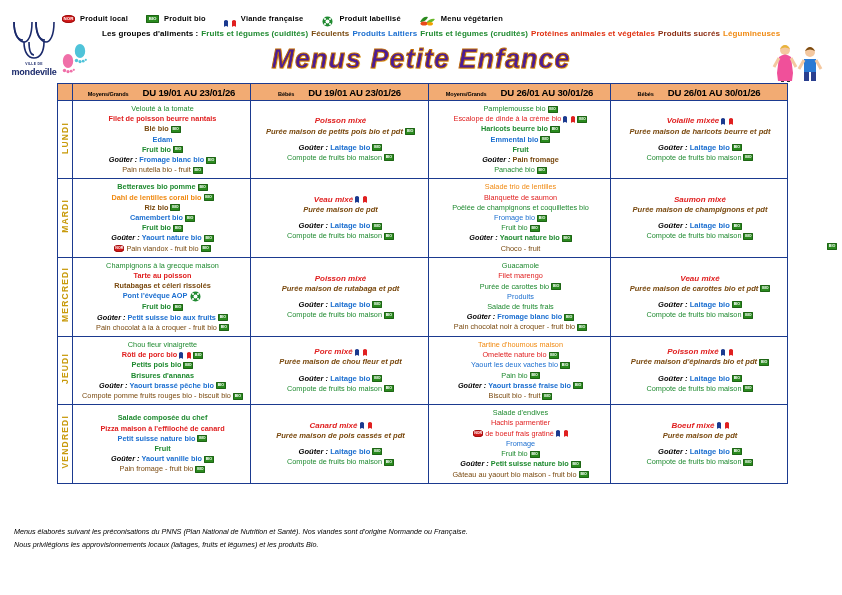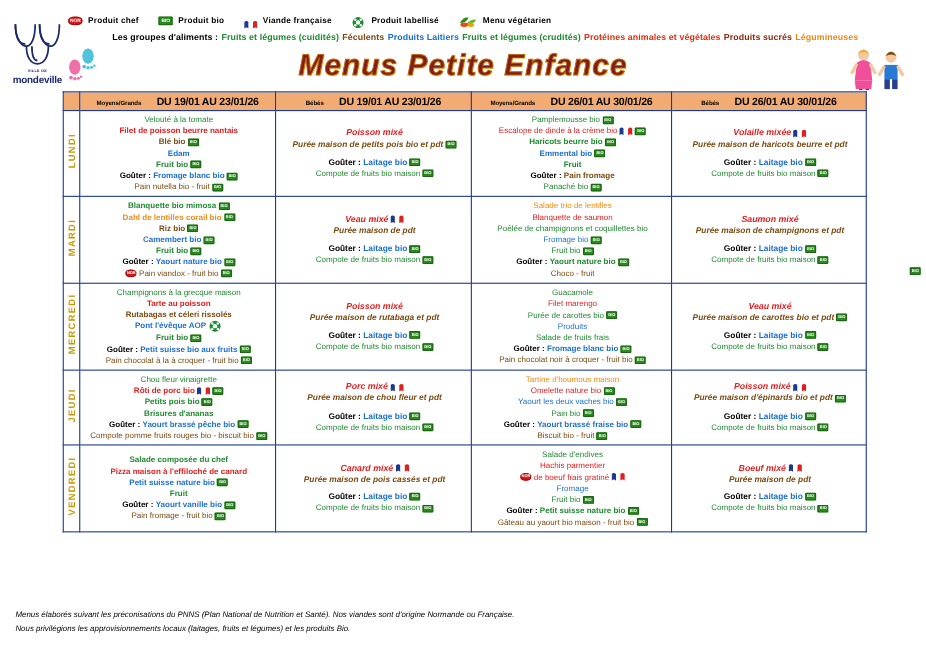--- a/index.html
+++ b/index.html
@@ -37,21 +37,21 @@
   .groups span{margin-right:3px;}
   .g-black{color:#000;}
 
   .feet{position:absolute;left:58px;top:42px;width:38px;height:34px;}
   .kids{position:absolute;left:765px;top:40px;width:66px;height:42px;}
 
   .title{
     position:absolute;left:0;right:0;top:44px;text-align:center;
     font-family:"Liberation Sans", sans-serif;
     font-size:27px;font-weight:bold;font-style:italic;letter-spacing:1px;
-    color:#7f1d1d;
+    color:#4c1d95;
     -webkit-text-stroke:0.9px #c06a00;
     text-shadow:1px 1px 0 #ffe7a0;
   }
 
   
   .tbl{position:absolute;left:57px;top:83px;width:730px;border-collapse:collapse;table-layout:fixed;}
   .tbl td,.tbl th{border:1.3px solid #1b3a8f;padding:0;vertical-align:middle;}
   .col-day{width:15px;}
   .col-a{width:178px;}
   .col-b{width:178px;}
@@ -75,28 +75,28 @@
   .mixline{font-size:7.6px;}
   .gap{height:6px;}
 
   
   .c-green{color:#1f8a30;}
   .c-red{color:#e02020;}
   .c-blue{color:#1c6fd0;}
   .c-brown{color:#7a4a10;}
   .c-orange{color:#f08a12;}
   .c-black{color:#000;}
-  .bi{font-weight:bold;}
+  .bi{font-weight:bold;font-style:italic;}
   .bd{font-weight:bold;}
 
   .babymain{font-weight:bold;font-style:italic;font-size:8px;}
   .babysub{font-weight:bold;font-style:italic;font-size:7.6px;margin-top:31px;}
 
   
-  .footer{position:absolute;left:14px;top:552px;width:700px;font-size:7.2px;font-style:italic;color:#000;line-height:13px;}
+  .footer{position:absolute;left:14px;top:525px;width:700px;font-size:7.2px;font-style:italic;color:#000;line-height:13px;}
 
   .stray-badge{position:absolute;left:827px;top:243px;}
 </style>
 </head>
 <body>
 
 <div class="page">
 
   <div class="header">
 
@@ -111,21 +111,21 @@
           <path d="M19 24 C19 33, 21 37, 24 37"></path>
         </g>
       </svg>
       <div class="logo-txt1">VILLE DE</div>
       <div class="logo-txt2">mondeville</div>
     </div>
 
     <div class="legend-row" id="legend-row">
         <div class="leg-item">
           <span class="badge badge-local">NOR</span>
-          <span class="lbl">Produit chef</span>
+          <span class="lbl">Produit local</span>
         </div>
         <div class="leg-item">
           <span class="badge badge-bio">BIO</span>
           <span class="lbl">Produit bio</span>
         </div>
         <div class="leg-item">
           <span class="flagicon"><svg width="12" height="9" viewBox="0 0 12 9">
               <path d="M0 2 q2 -2 4 0 v6 q-2 -2 -4 0z" fill="#1b3a8f"></path>
               <path d="M4 2 q2 -2 4 0 v6 q-2 -2 -4 0z" fill="#ffffff"></path>
               <path d="M8 2 q2 -2 4 0 v6 q-2 -2 -4 0z" fill="#e02020"></path>
@@ -262,21 +262,21 @@
                 </svg></span></div>
             <div class="line c-brown"><span class="babysub c-brown">Purée maison de haricots beurre et pdt</span></div>
             <div class="gap"></div>
             <div class="line c-blue mixline"><span class="bi c-black">Goûter :</span> <span class="c-blue bd">Laitage bio</span> <span class="badge badge-bio badge-sm">BIO</span></div>
             <div class="line c-green"><span class="">Compote de fruits bio maison</span> <span class="badge badge-bio badge-sm">BIO</span></div>
           </td>
         </tr>
         <tr>
           <td class="daycell"><span class="dayname">MARDI</span></td>
           <td class="menu">
-            <div class="line c-green"><span class="bd">Blanquette bio mimosa</span> <span class="badge badge-bio badge-sm">BIO</span></div>
+            <div class="line c-green"><span class="bd">Betteraves bio pomme</span> <span class="badge badge-bio badge-sm">BIO</span></div>
             <div class="line c-orange"><span class="bd">Dahl de lentilles corail bio</span> <span class="badge badge-bio badge-sm">BIO</span></div>
             <div class="line c-brown"><span class="bd">Riz bio</span> <span class="badge badge-bio badge-sm">BIO</span></div>
             <div class="line c-blue"><span class="bd">Camembert bio</span> <span class="badge badge-bio badge-sm">BIO</span></div>
             <div class="line c-green"><span class="bd">Fruit bio</span> <span class="badge badge-bio badge-sm">BIO</span></div>
             <div class="line c-blue "><span class="bi c-black">Goûter :</span> <span class="c-blue bd">Yaourt nature bio</span> <span class="badge badge-bio badge-sm">BIO</span></div>
             <div class="line c-brown"><span class="badge badge-local badge-sm">NOR</span> <span class="">Pain viandox - fruit bio</span> <span class="badge badge-bio badge-sm">BIO</span></div>
           </td>
           <td class="menu">
             <div class="line c-red"><span class="babymain c-red">Veau mixé</span> <span class="flagicon"><svg width="12" height="9" viewBox="0 0 12 9">
                   <path d="M0 2 q2 -2 4 0 v6 q-2 -2 -4 0z" fill="#1b3a8f"></path>

